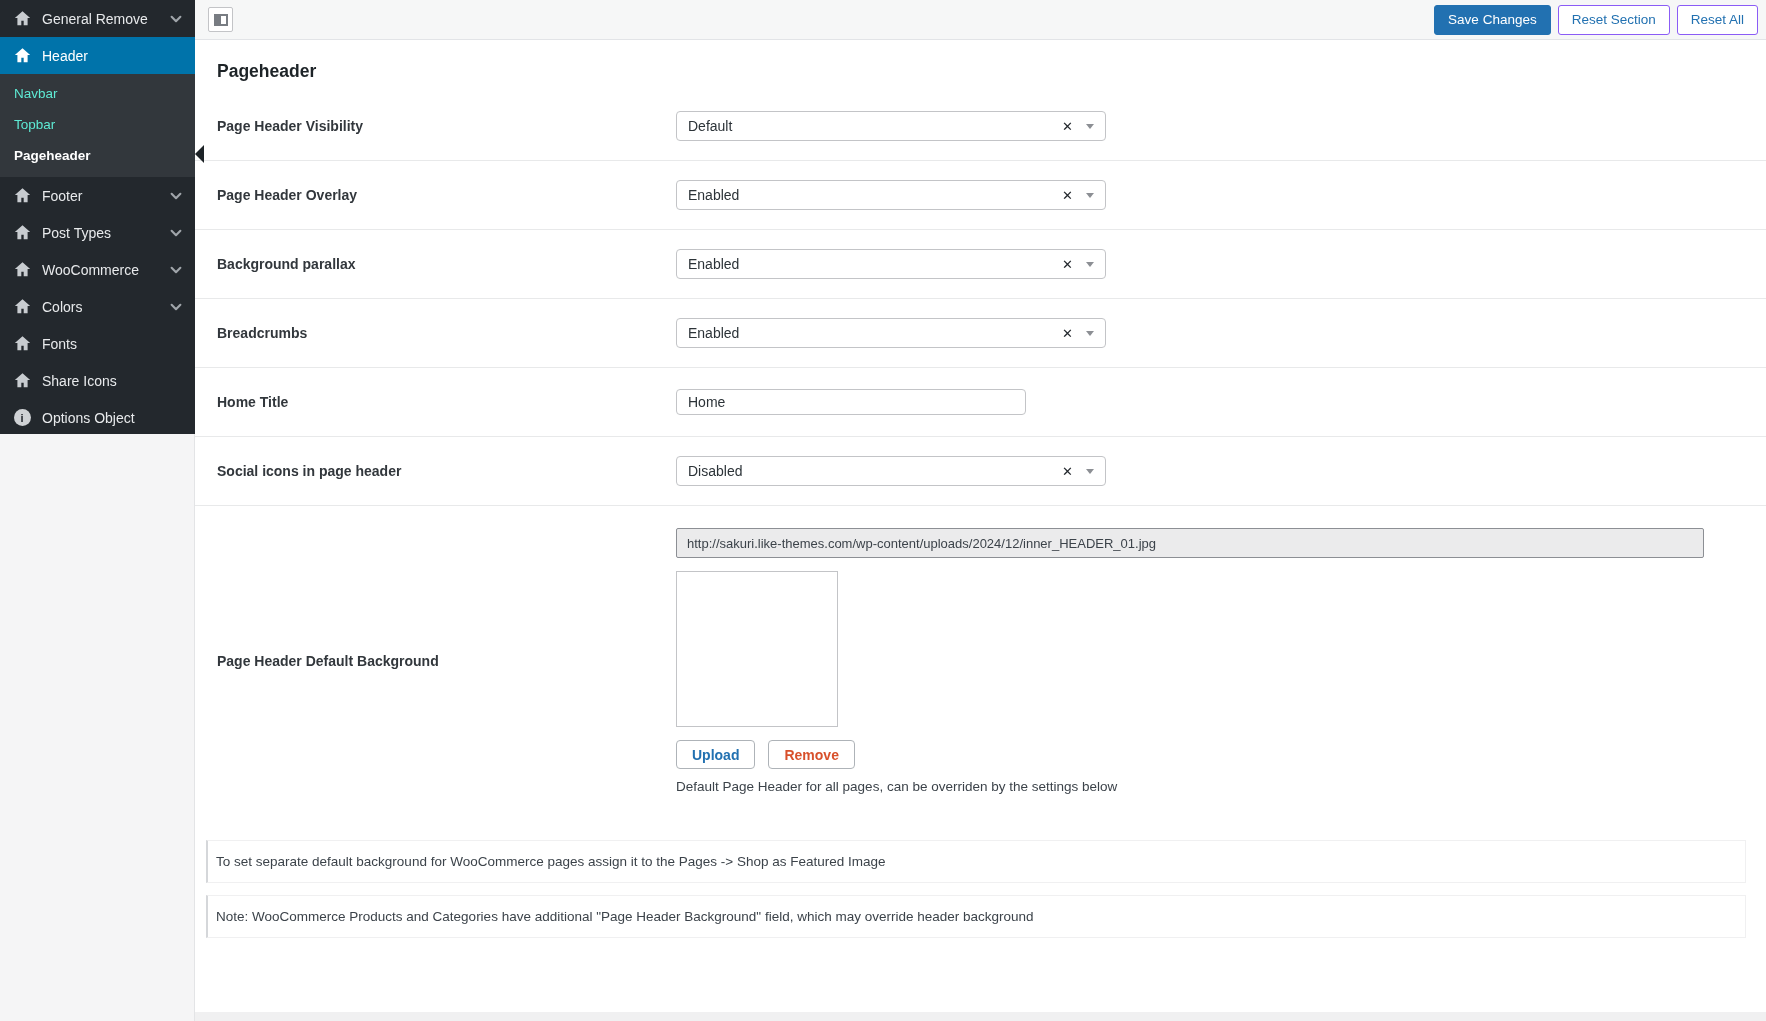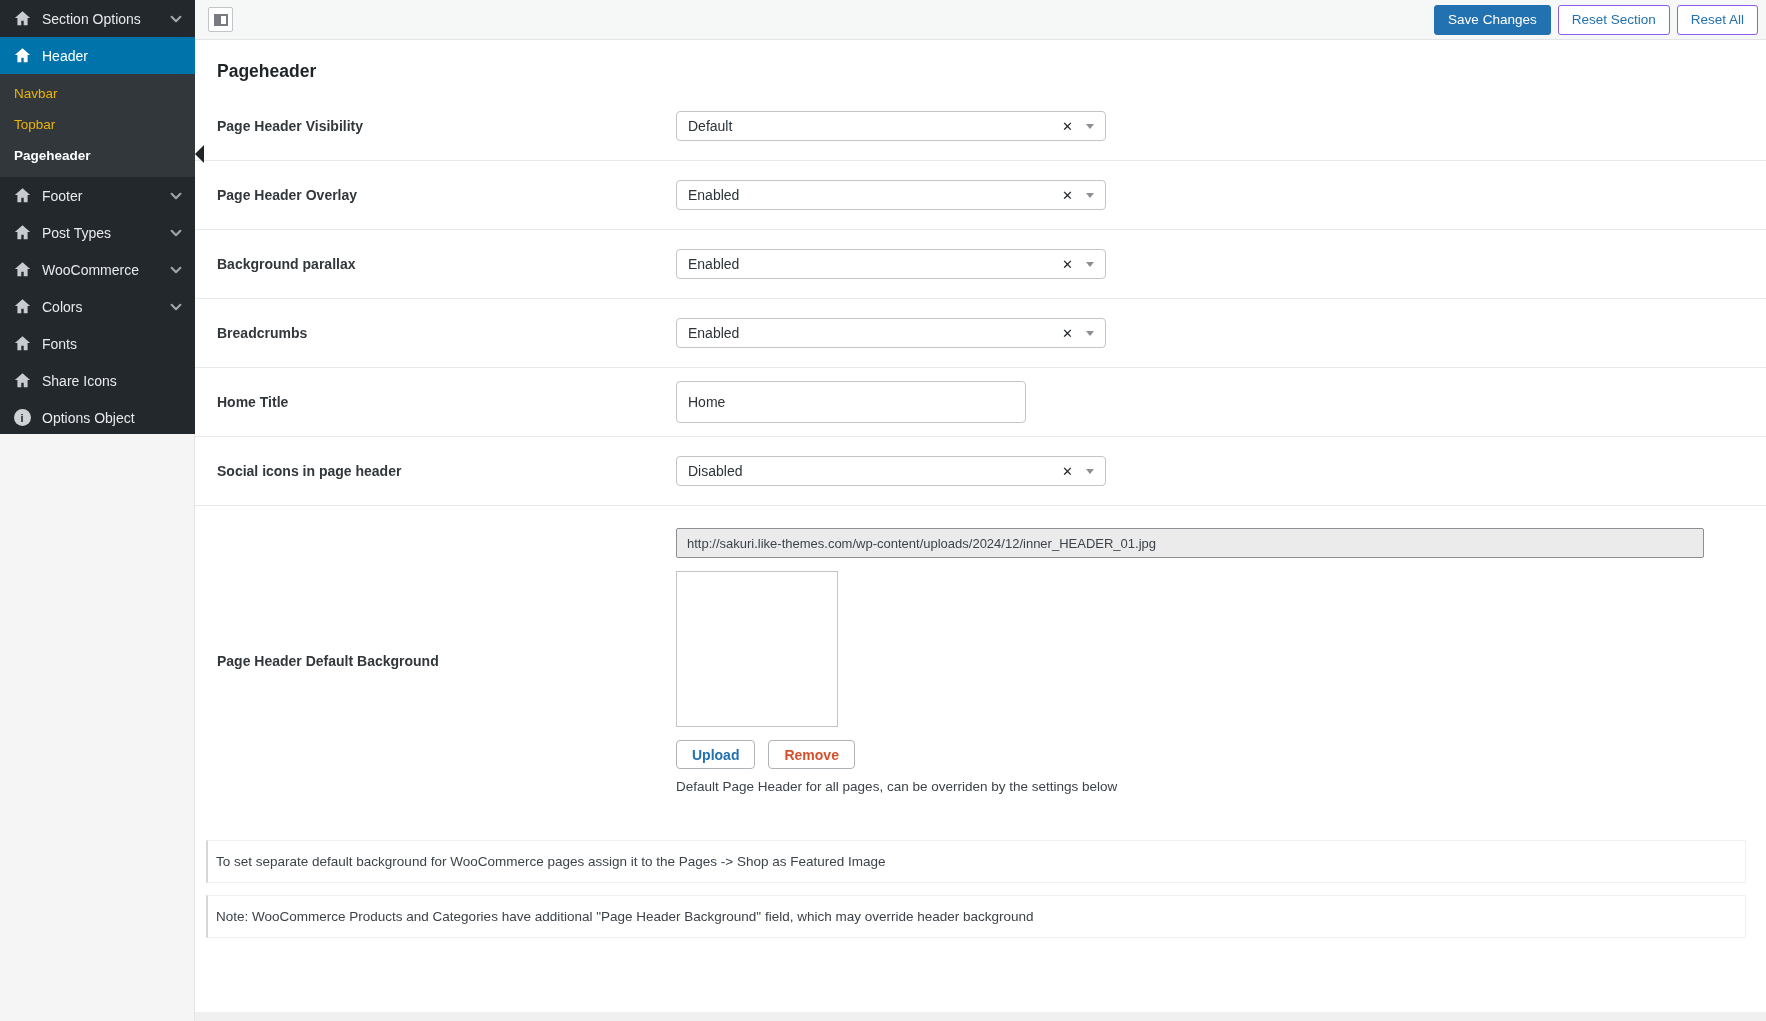--- a/index.html
+++ b/index.html
@@ -10,21 +10,21 @@
   }
 
   
   .sidebar { position:absolute; left:0; top:0; width:195px; height:434px; background:#23282d; z-index:5; }
   .sb-item { height:37px; display:flex; align-items:center; padding:0 12px 0 13px; color:#e8eaec; font-size:14px; cursor:pointer; }
   .sb-item .sb-ico { width:18px; height:18px; margin-right:11px; flex:none; display:flex; align-items:center; justify-content:center; }
   .sb-item .sb-label { flex:1; }
   .sb-item.active { background:#0073aa; color:#fff; }
   .sb-chev { width:14px; height:14px; flex:none; }
   .submenu { background:#32373c; padding:4px 0 6px 0; }
-  .submenu-item { height:31px; display:flex; align-items:center; padding:0 14px; color:#eab308; font-size:13.5px; cursor:pointer; }
+  .submenu-item { height:31px; display:flex; align-items:center; padding:0 14px; color:#5eead4; font-size:13.5px; cursor:pointer; }
   .submenu-item.current { color:#fff; font-weight:bold; }
   .info-circle { width:17px; height:17px; border-radius:50%; background:#cfd2d5; color:#23282d;
     display:flex; align-items:center; justify-content:center; font-size:11px; font-weight:bold; }
   .current-arrow { position:absolute; left:195px; top:145px; width:0; height:0;
     border-top:9px solid transparent; border-bottom:9px solid transparent; border-right:9px solid #1d2327; z-index:6;
     transform:translateX(0); }
   .sidebar-below { position:absolute; left:0; top:434px; width:195px; bottom:0; background:#f5f5f6; border-right:1px solid #e3e4e6; }
 
   
   .main { position:absolute; left:195px; top:0; right:0; bottom:0; }
@@ -44,21 +44,21 @@
 
   .field-row { display:flex; align-items:center; min-height:69px; padding:0 20px 0 22px; border-bottom:1px solid #e8e9ea; }
   .row-label { width:459px; flex:none; font-size:14px; font-weight:bold; color:#32373c; }
   .row-field { flex:1; display:flex; align-items:center; }
 
   .select { width:430px; height:30px; border:1px solid #c3c4c7; border-radius:4px; background:#fff;
     display:flex; align-items:center; padding:0 11px; font-size:14px; color:#2c3338; cursor:pointer; }
   .select-clear { margin-left:auto; font-size:13px; font-weight:bold; color:#23282d; line-height:1; cursor:pointer; }
   .select-caret { margin-left:13px; width:0; height:0; border-left:4px solid transparent; border-right:4px solid transparent; border-top:5px solid #8c8f94; }
 
-  .text-input { width:350px; height:42px; border:1px solid #c3c4c7; border-radius:4px; padding:0 11px; font-size:14px;
+  .text-input { width:350px; height:26px; border:1px solid #c3c4c7; border-radius:4px; padding:0 11px; font-size:14px;
     color:#2c3338; font-family:"Liberation Sans",sans-serif; background:#fff; }
 
   .media-row { display:flex; align-items:center; padding:22px 20px 16px 22px; border-bottom:none; }
   .media-row .row-label { line-height:30px; }
   .url-input { width:calc(100% - 42px); height:30px; background:#ebebec; border:1px solid #8c8f94; border-radius:2px;
     padding:0 10px; font-size:13px; color:#3c434a; font-family:"Liberation Sans",sans-serif; }
   .thumb { margin-top:13px; width:162px; height:156px; border:1px solid #c3c4c7; background:#fff; padding:3px; }
   .thumb-img { width:100%; height:100%;
     background:
       radial-gradient(circle at 55% 4%, #46582a 0 5%, transparent 6%),
@@ -96,21 +96,21 @@
 <body>
 
 <nav class="sidebar">
 
   <div class="sb-item">
     <span class="sb-ico">
       <svg width="17" height="17" viewBox="0 0 20 20" fill="#c8ccd0">
           <path d="M10 1.5 L1 9.5 h3 v8.5 h4.6 v-5.4 h2.8 v5.4 H16 v-8.5 h3 z"></path>
         </svg>
     </span>
-    <span class="sb-label">Section Options</span>
+    <span class="sb-label">General Remove</span>
     <span class="sb-chev">
       <svg width="14" height="14" viewBox="0 0 16 16" fill="none" stroke="#a0a5aa" stroke-width="2.4" stroke-linecap="round" stroke-linejoin="round">
           <polyline points="3,5.5 8,10.5 13,5.5"></polyline>
         </svg>
     </span>
   </div>
 
   <div class="sb-item active">
     <span class="sb-ico">
       <svg width="17" height="17" viewBox="0 0 20 20" fill="#ffffff">

